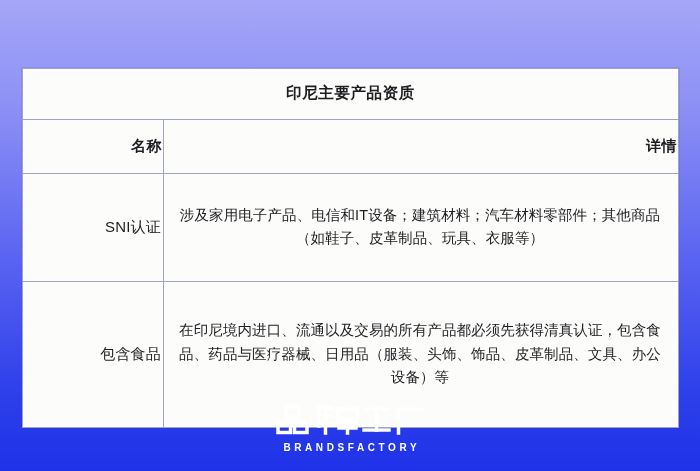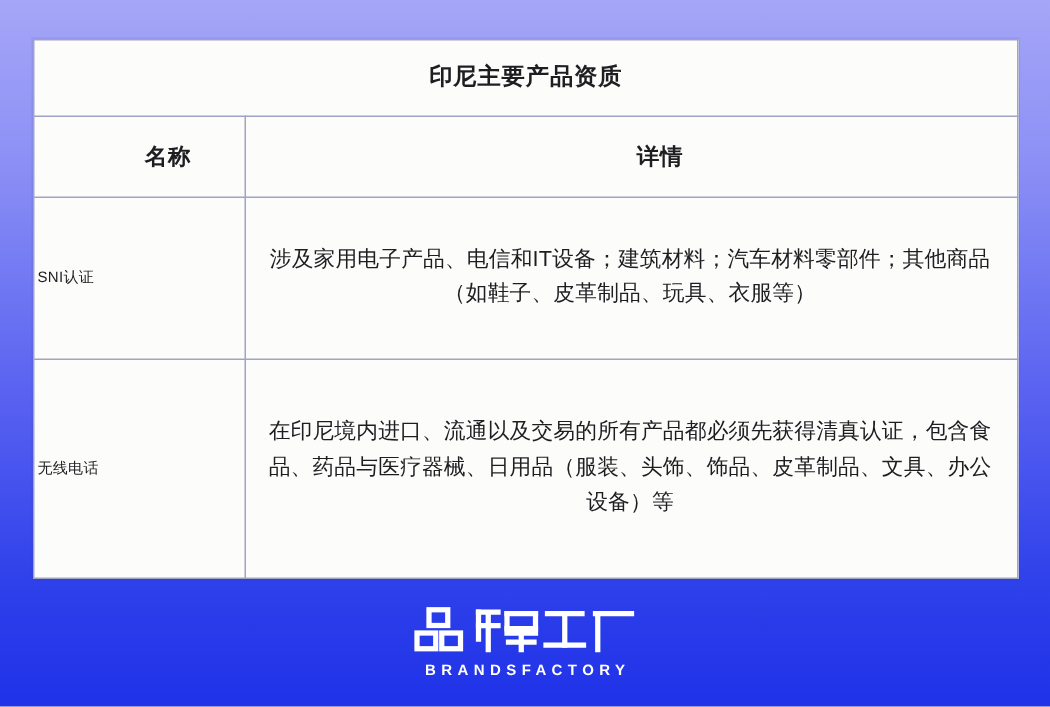--- a/index.html
+++ b/index.html
@@ -31,51 +31,52 @@
     height: 360px;
   }
 
   table.qual-table {
     width: 100%;
     height: 100%;
     border-collapse: collapse;
     background: #fcfcfa;
     table-layout: fixed;
     box-shadow: 0 0 0 1px rgba(60,60,110,0.10);
+    margin-top: 42px;
   }
 
   table.qual-table td {
     border: 1px solid #9fa3c4;
     background: #fcfcfa;
     color: #1d1d22;
     vertical-align: middle;
   }
 
   .title-cell {
     height: 35px;
     text-align: center;
     font-size: 15.5px;
     font-weight: bold;
     letter-spacing: 0.6px;
     color: #16161b;
   }
 
   .col-head {
     height: 38px;
-    text-align: center;
+    text-align: right;
     font-size: 15px;
     font-weight: bold;
     letter-spacing: 0.5px;
     color: #16161b;
     padding-left: 39px;
   }
 
   .name-cell {
-    text-align: left;
-    font-size: 10px;
+    text-align: right;
+    font-size: 15px;
     font-weight: normal;
     letter-spacing: 0.2px;
     color: #1d1d22;
     padding: 4px 2px;
   }
 
   .detail-cell {
     text-align: center;
     font-size: 14.5px;
     line-height: 1.62;
@@ -138,21 +139,21 @@
         </tr>
 
         <tr class="row-2line">
           <td class="name-cell">SNI认证</td>
           <td class="detail-cell">涉及家用电子产品、电信和IT设备；建筑材料；汽车材料零部件；其他商品（如鞋子、皮革制品、玩具、衣服等）</td>
         </tr>
 
 
 
         <tr class="row-3line">
-          <td class="name-cell">无线电话</td>
+          <td class="name-cell">包含食品</td>
           <td class="detail-cell">在印尼境内进口、流通以及交易的所有产品都必须先获得清真认证，包含食品、药品与医疗器械、日用品（服装、头饰、饰品、皮革制品、文具、办公设备）等</td>
         </tr>
       </tbody>
     </table>
   </div>
 
   <div class="footer-logo">
 
     <svg class="logo-mark" width="148" height="33" viewBox="0 0 296 66" aria-label="品牌工厂">
       <g fill="none" stroke="#ffffff" stroke-width="7">

